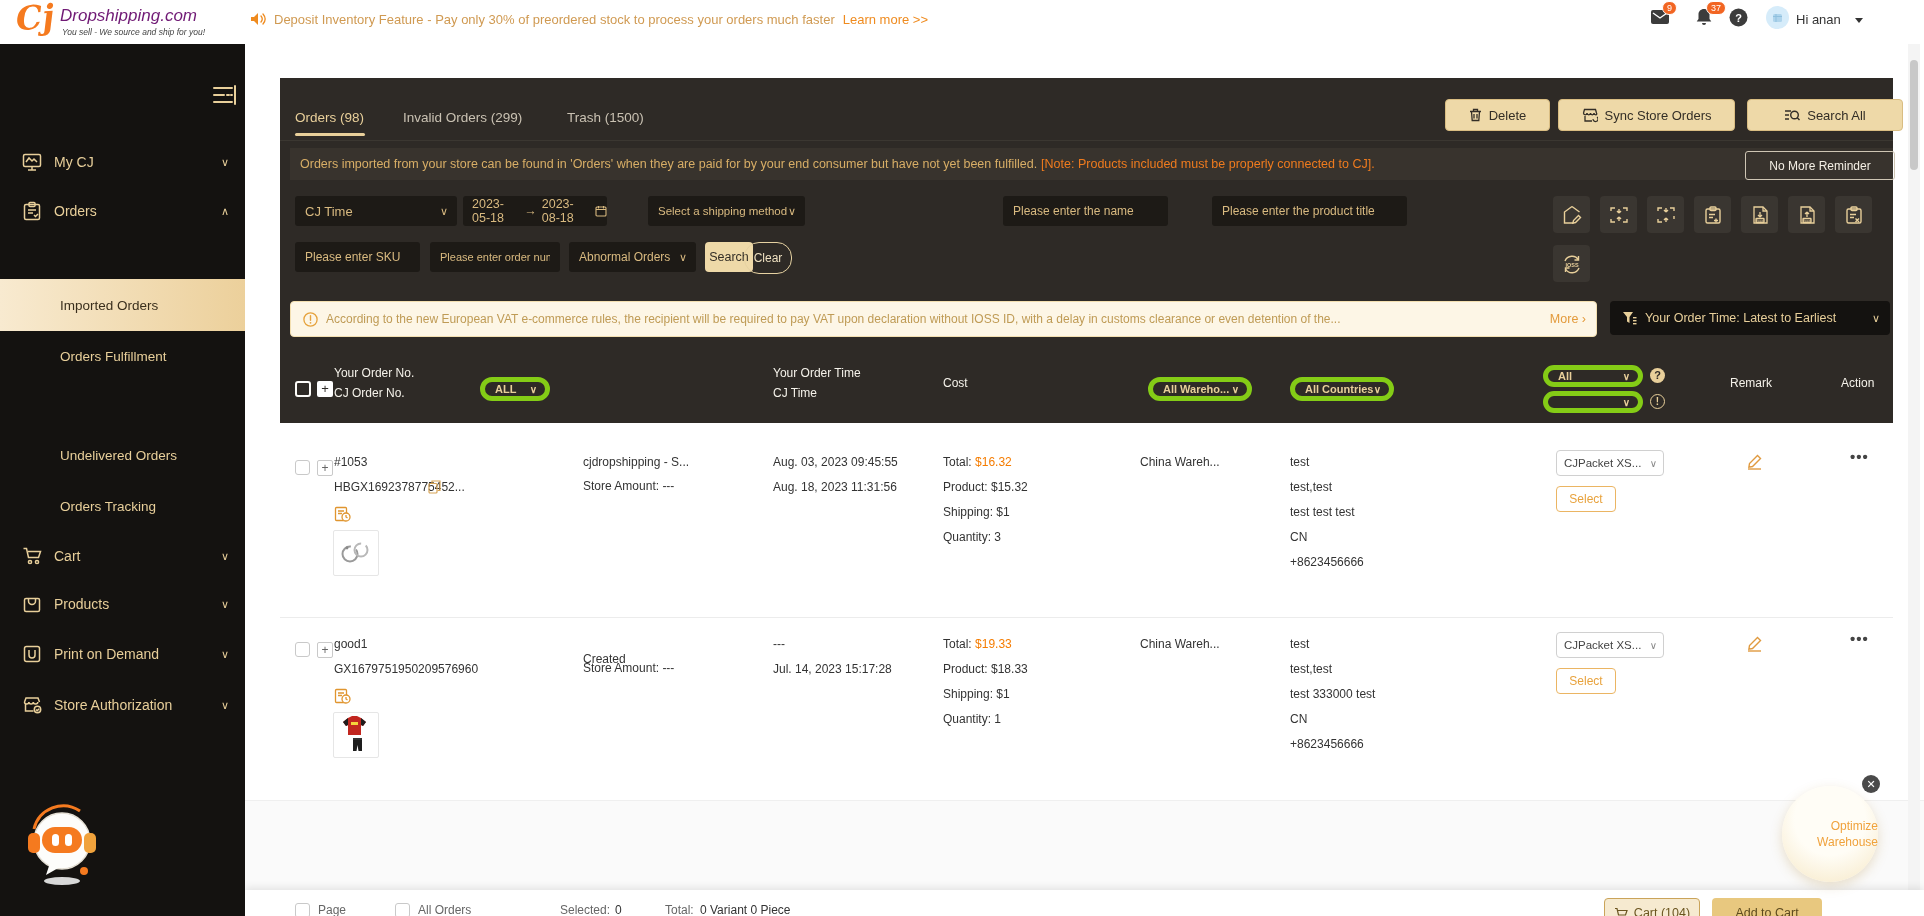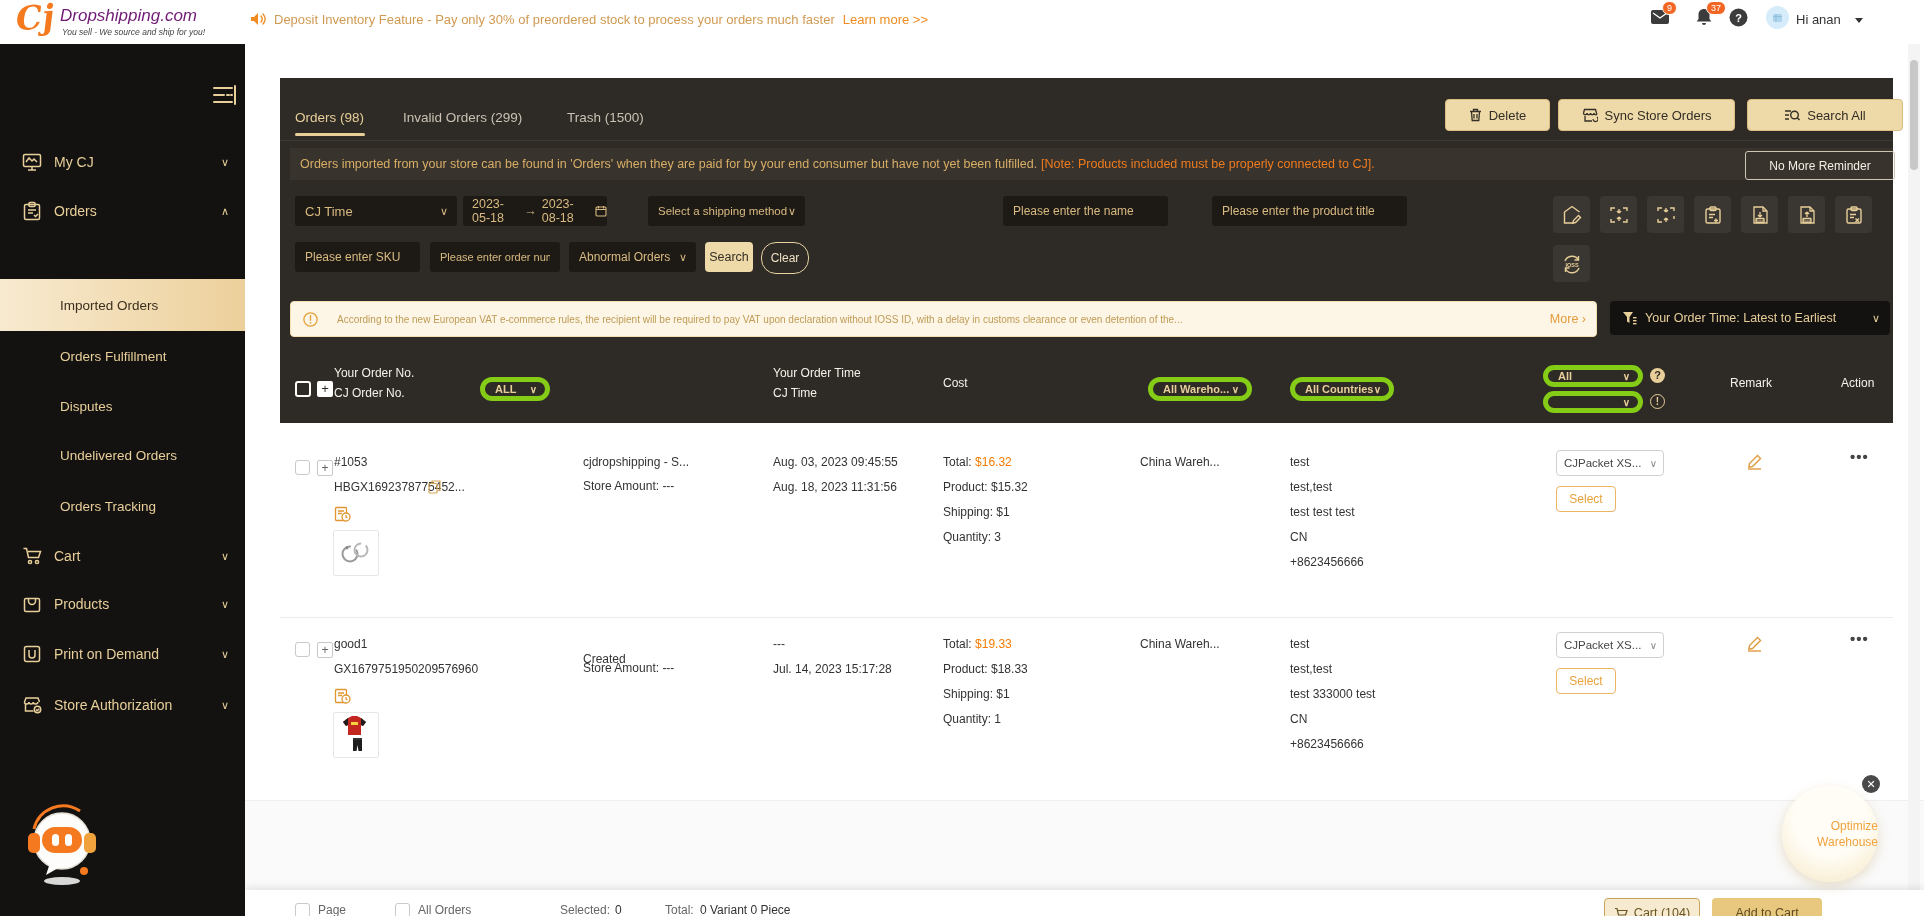--- a/index.html
+++ b/index.html
@@ -57,21 +57,21 @@
           box-sizing:border-box;display:flex;align-items:center;cursor:pointer;}
   .f-dark .ftext{margin-left:10px;flex:1;white-space:nowrap;overflow:hidden;}
   .f-dark .chev{margin-right:9px;font-size:11px;}
   input.f-input{position:absolute;height:30px;background:#1d1a16;border:none;border-radius:3px;
           color:#d9ba80;font-size:12px;padding:0 10px;box-sizing:border-box;font-family:"Liberation Sans",sans-serif;}
   input.f-input::placeholder{color:#d9ba80;opacity:1;}
   .icon-btn{position:absolute;width:37px;height:37px;background:#3a3631;border-radius:4px;
             display:flex;align-items:center;justify-content:center;cursor:pointer;color:#e8cf9a;}
   .vat-bar{left:290px;top:301px;width:1307px;height:36px;background:#fdf6e6;border:1px solid #f3dfb0;
            border-radius:4px;box-sizing:border-box;display:flex;align-items:center;}
-  .vat-text{margin-left:19px;font-size:10px;color:#bf9b55;white-space:nowrap;overflow:hidden;flex:1;}
+  .vat-text{margin-left:8px;font-size:12px;color:#bf9b55;white-space:nowrap;overflow:hidden;flex:1;}
   .vat-more{font-size:12.5px;color:#e39a3b;margin:0 10px 0 6px;white-space:nowrap;cursor:pointer;}
   .sort-box{left:1610px;top:301px;width:280px;height:34px;background:#141210;border-radius:4px;
             display:flex;align-items:center;color:#e8cf9a;cursor:pointer;}
   .sort-box .slabel{font-size:12.5px;margin-left:8px;flex:1;}
   .sort-box .chev{margin-right:10px;font-size:11px;}
 
   
   .th-text{position:absolute;font-size:12px;color:#f5f2ea;white-space:nowrap;}
   .pill{position:absolute;border:5px solid #84cc16;border-radius:12px;color:#e8cf9a;font-size:11px;
         display:flex;align-items:center;box-sizing:border-box;cursor:pointer;font-weight:bold;}
@@ -213,23 +213,20 @@
     <span class="slabel">Orders</span>
     <span class="chev">∧</span>
   </div>
 
   <div class="side-sub active" style="top:235px;">
     <span>Imported Orders</span>
   </div>
   <div class="side-sub" style="top:290px;">
     <span>Orders Fulfillment</span>
   </div>
-  <div class="side-sub" style="top:340px;">
-    <span>Disputes</span>
-  </div>
   <div class="side-sub" style="top:389px;">
     <span>Undelivered Orders</span>
   </div>
   <div class="side-sub" style="top:440px;">
     <span>Orders Tracking</span>
   </div>
 
   <div class="side-item" style="top:448px;margin-top:44px;">
     <span class="sicon">
       <svg width="21" height="20" viewBox="0 0 21 20" fill="none" stroke="#e8cf9a" stroke-width="1.5">
@@ -414,21 +411,21 @@
 
 <input class="f-input" style="left: 295px; top: 242px; width: 125px;" placeholder="Please enter SKU">
 <input class="f-input" style="left: 430px; top: 242px; width: 130px; font-size: 11px;" placeholder="Please enter order number">
 <div class="f-dark" style="left:569px;top:242px;width:127px;">
   <span class="ftext" style="font-size:12px;">Abnormal Orders</span>
   <span class="chev">∨</span>
 </div>
 <div class="btn-tan" style="left:705px;top:242px;width:48px;height:30px;font-size:12.5px;border:none;">
   <span>Search</span>
 </div>
-<div class="btn-ghost" style="left:761px;top:242px;width:46px;height:30px;border-color:#e6d2a2;color:#eee0c0;border-radius:15px;">
+<div class="btn-ghost" style="left:744px;top:242px;width:46px;height:30px;border-color:#e6d2a2;color:#eee0c0;border-radius:15px;">
   <span>Clear</span>
 </div>
 
 <div class="abs vat-bar">
   <span style="margin-left:12px;">
     <svg width="15" height="15" viewBox="0 0 15 15" fill="none">
         <circle cx="7.5" cy="7.5" r="6.6" stroke="#e6a23c" stroke-width="1.3"></circle>
         <path d="M7.5 3.8v4.4" stroke="#e6a23c" stroke-width="1.4" stroke-linecap="round"></path>
         <circle cx="7.5" cy="10.8" r=".9" fill="#e6a23c"></circle>
       </svg>

